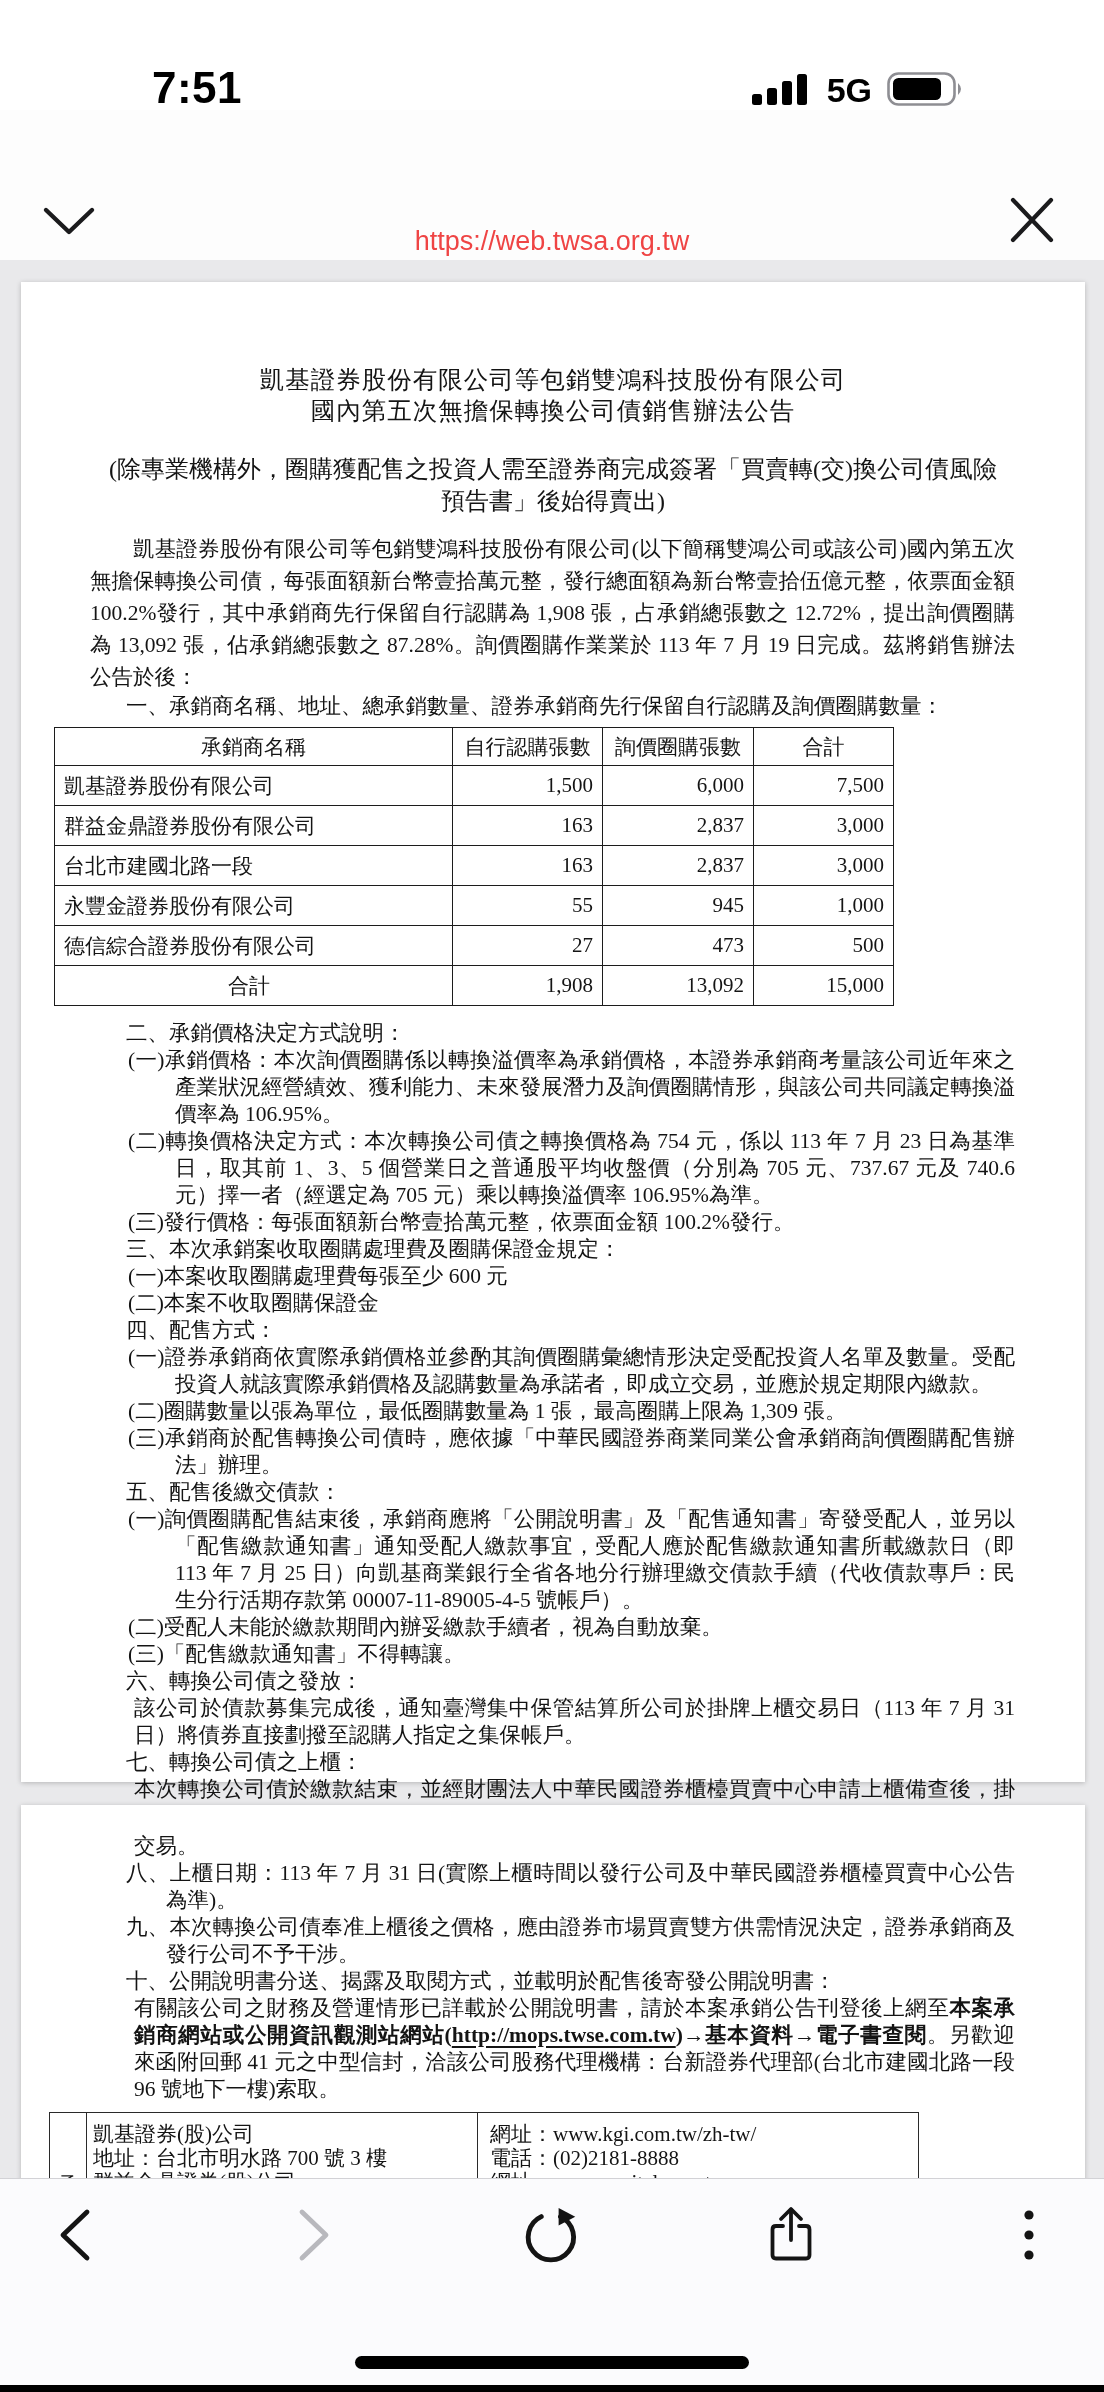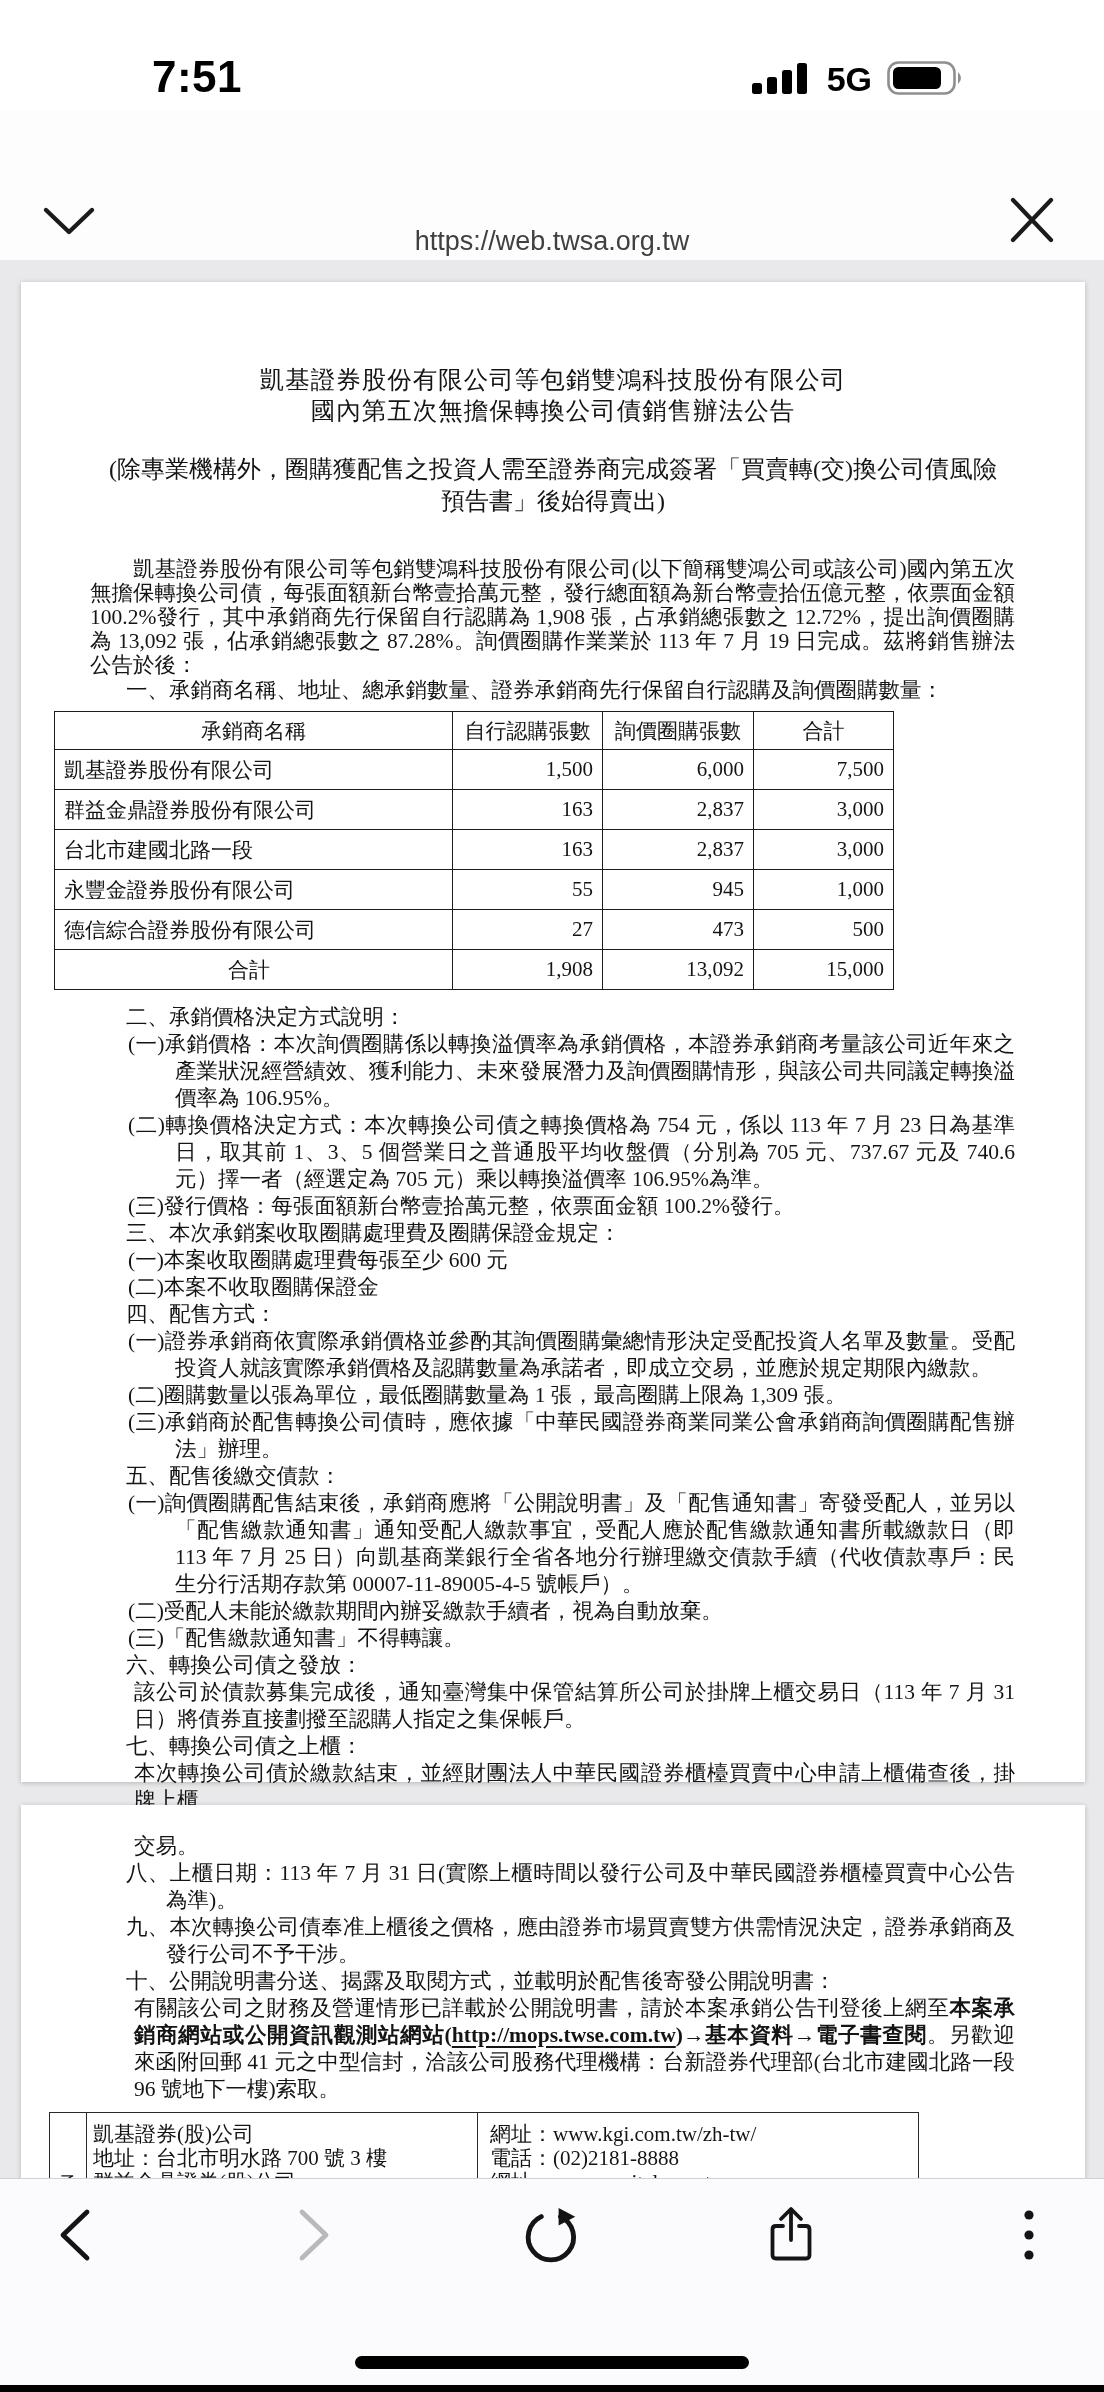--- a/index.html
+++ b/index.html
@@ -2,40 +2,40 @@
 <html><head>
 <meta charset="utf-8">
 <style>
   * { margin:0; padding:0; box-sizing:border-box; }
   html,body { width:1104px; height:2392px; }
   body {
     position:relative; width:1104px; height:2392px; background:#fff; overflow:hidden;
     font-family:"Liberation Sans","DejaVu Sans",sans-serif; color:#111;
   }
   
-  .status-bar { position:absolute; left:0; top:4px; width:1064px; height:110px; background:#fff; }
+  .status-bar { position:absolute; left:0; top:15px; width:1064px; height:110px; background:#fff; }
   .time { position:absolute; left:152px; top:48px; font-size:44px; font-weight:700; letter-spacing:0.5px; color:#000; }
   .status-right { position:absolute; right:100px; top:56px; display:flex; align-items:center; gap:15px; }
   .net-label { font-size:34px; font-weight:600; color:#000; }
   
   .sheet-header { position:absolute; left:0; top:110px; width:1104px; height:150px; background:#fdfdfd; }
   .collapse-btn { position:absolute; left:40px; top:86px; width:58px; height:52px; background:none; border:none; cursor:pointer; }
   .close-btn { position:absolute; right:44px; top:84px; width:56px; height:54px; background:none; border:none; cursor:pointer; }
-  .url-text { position:absolute; left:0; top:116px; width:1104px; text-align:center; font-size:27px; color:#404040; }
+  .url-text { position:absolute; left:0; top:116px; width:1104px; text-align:center; font-size:27px; color:#ef4444; }
   
   .viewer { position:absolute; left:0; top:260px; width:1104px; height:1918px; background:#e9e9eb; overflow:hidden; }
   .page { position:absolute; left:21px; width:1064px; height:1500px; background:#fff; box-shadow:0 1px 5px rgba(0,0,0,.22); }
   .page1 { top:22px; }
   .page2 { top:1545px; }
   
   .doc { font-family:"Liberation Serif","DejaVu Serif",serif; color:#141414; }
   .doc-title { padding-top:82px; text-align:center; font-size:24.5px; line-height:31px; letter-spacing:1px; }
   .doc-note { margin:27px auto 4px; width:910px; text-align:center; font-size:24px; line-height:32px; }
   .doc-body { margin:0 70px 0 69px; font-size:21.5px; line-height:27px; text-align:justify; }
-  .intro { margin-top:40px; line-height:24px; text-indent:43px; }
+  .intro { margin-top:16px; line-height:32px; text-indent:43px; }
   .sec-t { padding-left:40px; text-indent:-40px;margin-left:36px; }
   .sub { margin-left:38px; padding-left:47px; text-indent:-47px; }
   .sec-body { margin-left:44px; }
   .b { font-weight:bold; }
   .u { text-decoration:underline; text-underline-offset:4px; }
   
   .t1 { margin:7px 0 14px 33px; border-collapse:collapse; width:839px; table-layout:fixed; font-size:21px; }
   .t1 th, .t1 td { border:1.6px solid #1c1c1c; font-weight:normal; }
   .t1 th { height:38px; text-align:center; }
   .t1 td { height:40px; text-align:right; padding-right:9px; }

